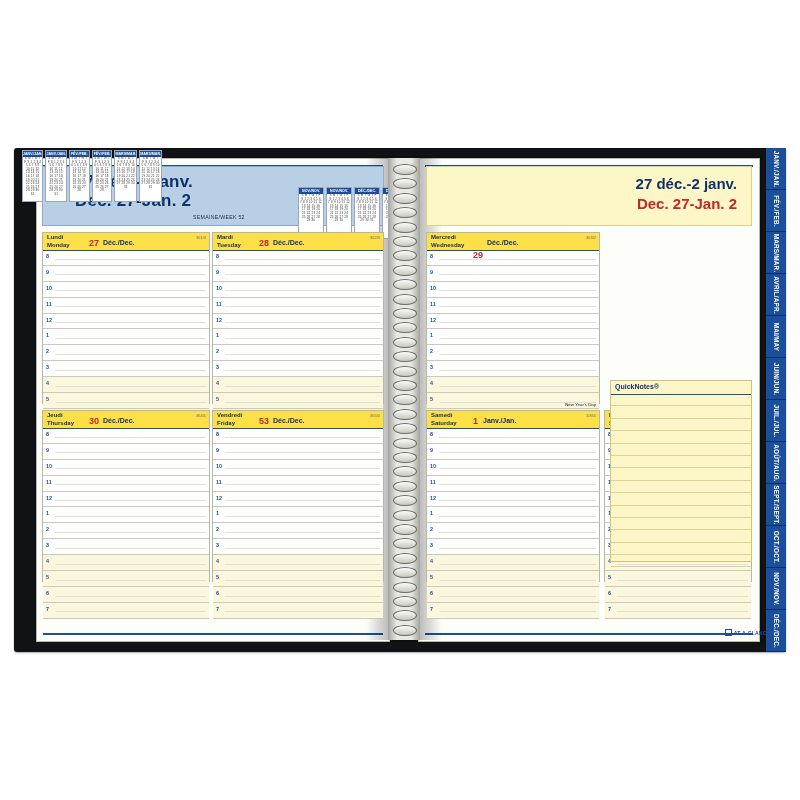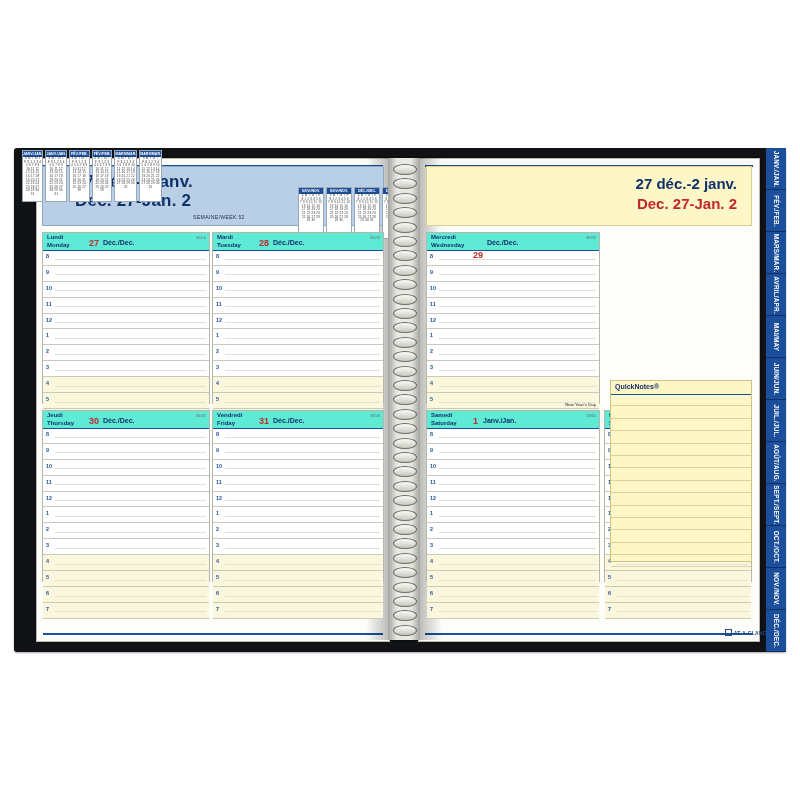--- a/index.html
+++ b/index.html
@@ -40,21 +40,21 @@
   .mc .mc-d{font-size:3px;color:#333;line-height:3.6px;text-align:center;padding:0 1px;letter-spacing:.2px;}
 
   
   .hdr-right{position:absolute;left:412px;top:18px;width:324px;height:58px;background:#fdf6c6;border:1px solid #d9cf8e;}
   .hdr-right .r1{position:absolute;right:14px;top:8px;font-size:15px;font-weight:bold;color:#10326b;}
   .hdr-right .r2{position:absolute;right:14px;top:28px;font-size:15px;font-weight:bold;color:#c0282d;}
   .minicals-r{position:absolute;left:8px;top:2px;width:140px;height:52px;display:flex;gap:2px;}
 
   
   .day{position:absolute;background:#ffffff;border:1px solid #b6b6aa;}
-  .day .dhdr{position:absolute;left:0;right:0;top:0;height:17px;border-bottom:1.6px solid #1b4f9c;background:#5eead4;}
+  .day .dhdr{position:absolute;left:0;right:0;top:0;height:17px;border-bottom:1.6px solid #1b4f9c;background:#fde047;}
   .day .dname{position:absolute;left:4px;top:1px;font-size:6px;font-weight:bold;color:#13306a;line-height:7.5px;}
   .day .dnum{position:absolute;font-size:9px;font-weight:bold;color:#c0282d;top:5px;}
   .day .dmon{position:absolute;font-size:7px;font-weight:bold;color:#13306a;top:6px;}
   .day .djul{position:absolute;right:3px;top:2px;font-size:4px;color:#6b6b6b;}
   .day .dnote{position:absolute;right:3px;top:-9px;font-size:4.4px;color:#222;}
   .rows{position:absolute;left:0;right:0;top:17px;bottom:0;}
   .row{position:relative;height:14.9px;border-bottom:1px solid #c9c9bd;}
   .row .hr{position:absolute;left:3px;top:3px;font-size:5.4px;color:#1b4f9c;font-weight:bold;}
   .row .mid{position:absolute;left:12px;right:3px;top:8.6px;height:1px;background:#e0e0d4;}
   .row.shade{background:#fbf7dd;}
@@ -403,21 +403,21 @@
               <span class="mid"></span>
             </div>
           </div>
         </div>
         <div class="day" style="left: 198px; top: 262px; width: 170px; height: 170px;">
           <div class="dhdr">
             <div class="dname">
               <div>Vendredi</div>
               <div>Friday</div>
             </div>
-            <div class="dnum" style="left: 46px;">31</div>
+            <div class="dnum" style="left: 46px;">53</div>
             <div class="dmon" style="left: 60px;">Déc./Dec.</div>
             <div class="djul">365/0</div>
           </div>
           <div class="rows">
             <div class="row">
               <span class="hr">8</span>
               <span class="mid"></span>
             </div>
             <div class="row">
               <span class="hr">9</span>

